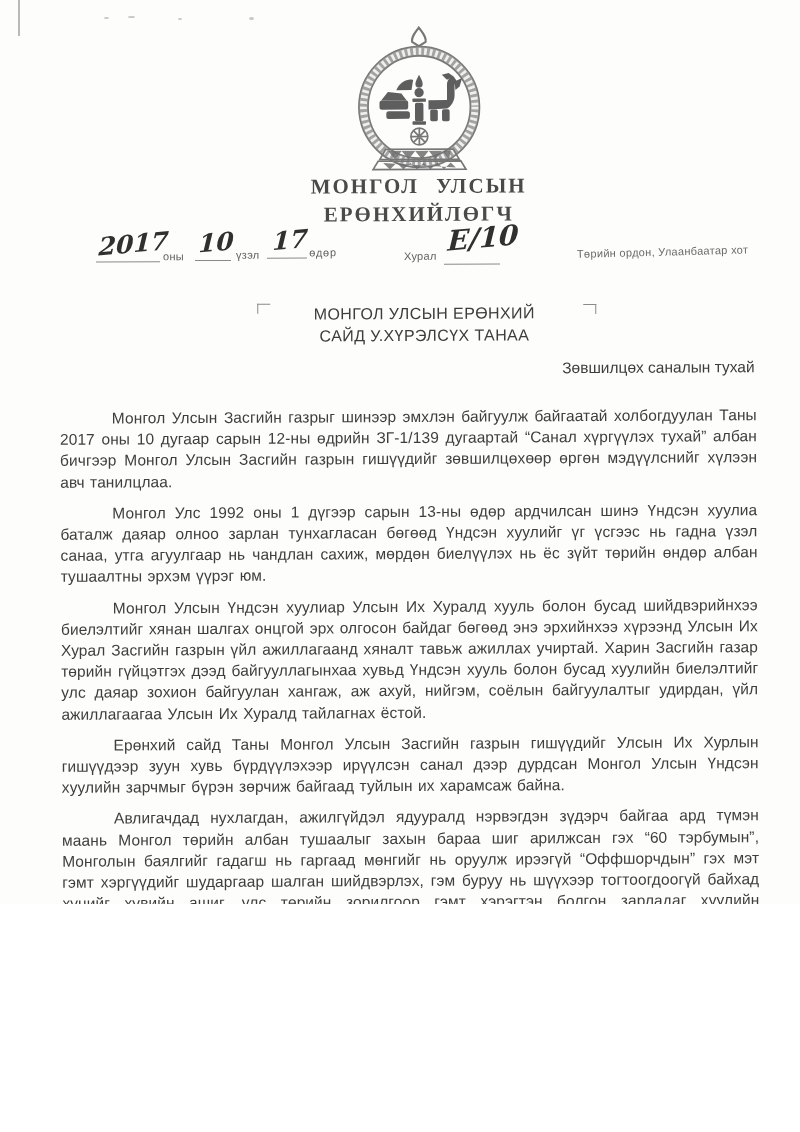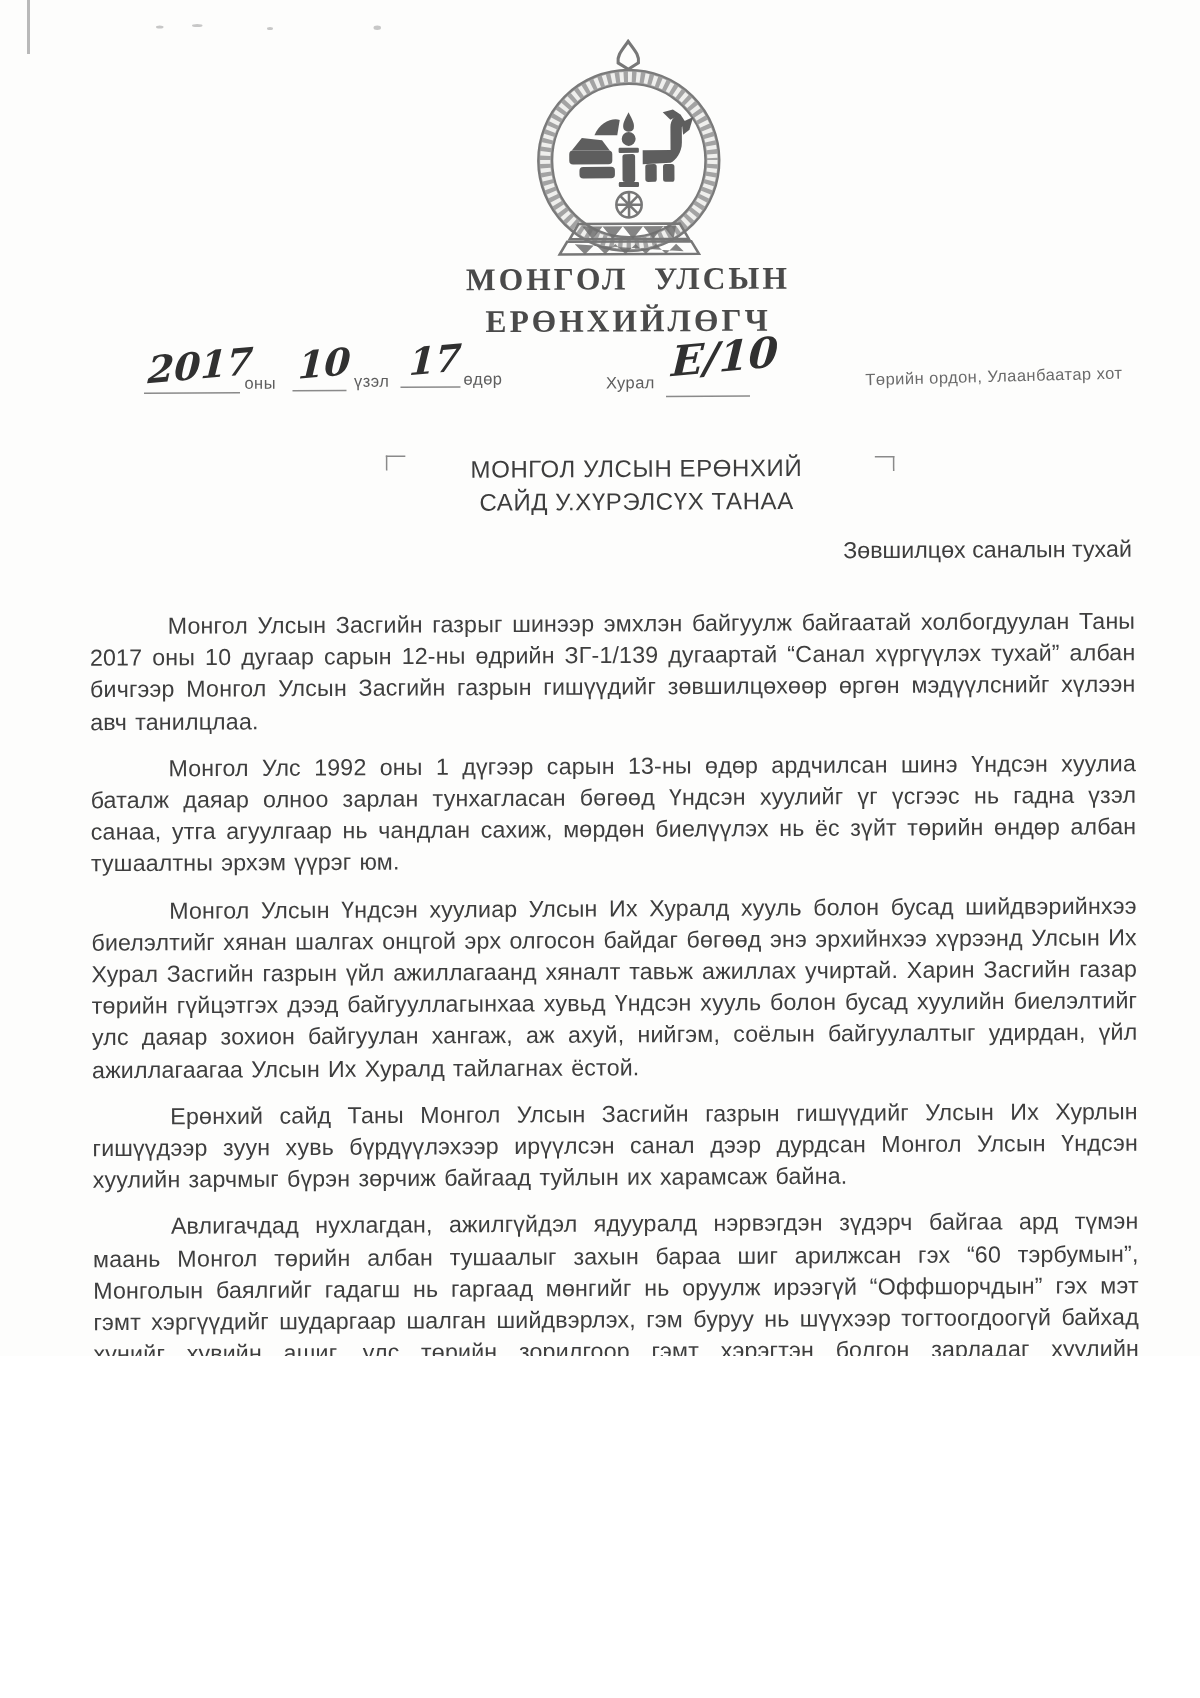--- a/index.html
+++ b/index.html
@@ -123,21 +123,21 @@
     </div>
 
     <span class="hand" style="left:100px;top:228px;font-size:25px;">2017</span>
     <div class="uline" style="left:97px;top:260px;width:64px;"></div>
     <span class="small-label" style="left:164px;top:249px;">оны</span>
     <span class="hand" style="left:200px;top:227px;font-size:25px;">10</span>
     <div class="uline" style="left:196px;top:259px;width:36px;"></div>
     <span class="small-label" style="left:237px;top:248px;">үзэл</span>
     <span class="hand" style="left:274px;top:225px;font-size:25px;">17</span>
     <div class="uline" style="left:268px;top:257px;width:40px;"></div>
-    <span class="small-label" style="left:310px;top:247px;">өдөр</span>
+    <span class="small-label" style="left:310px;top:247px;font-family:Liberation Mono, monospace;">өдөр</span>
 
     <span class="small-label" style="left:405px;top:250px;">Хурал</span>
     <span class="hand" style="left:449px;top:222px;font-size:28px;">Е/10</span>
     <div class="uline" style="left:445px;top:264px;width:56px;"></div>
 
     <span class="place">Төрийн ордон, Улаанбаатар хот</span>
 
     <div class="bracket bracket-left"></div>
     <div class="bracket bracket-right"></div>
     <div class="addr">

